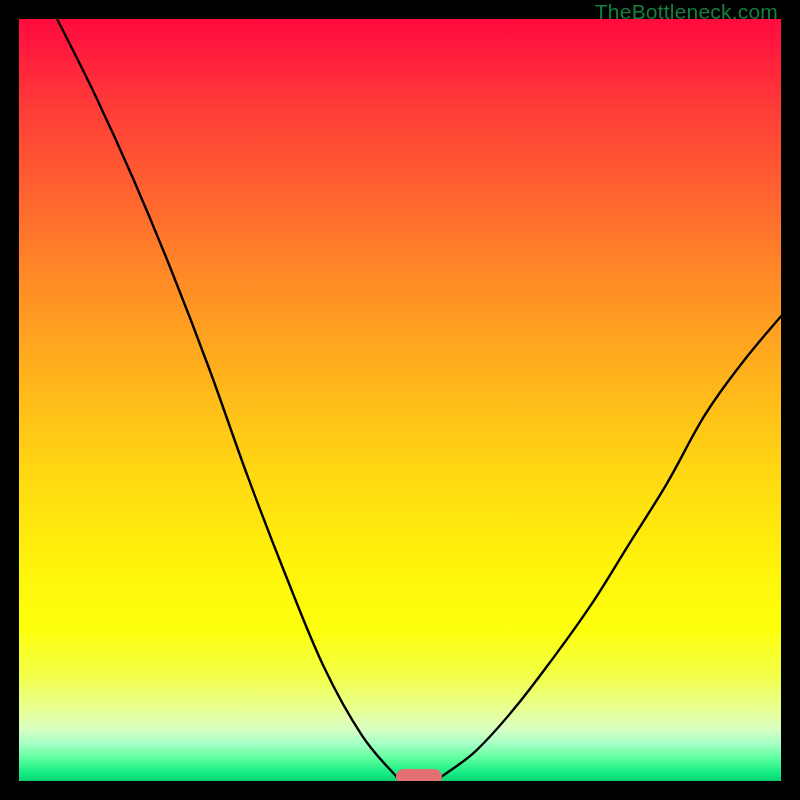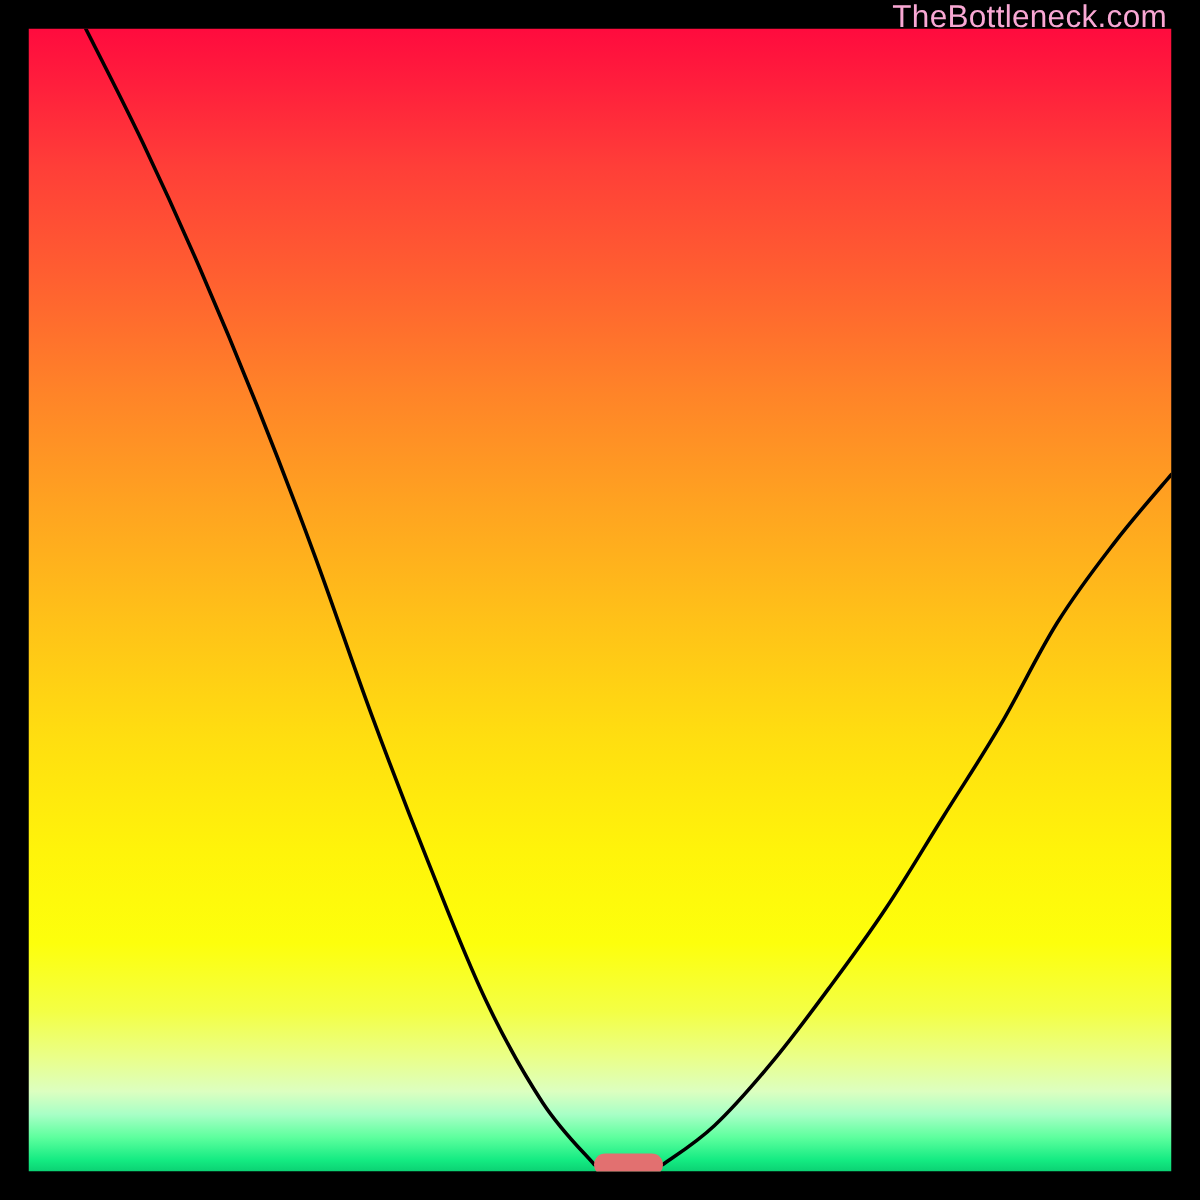--- a/index.html
+++ b/index.html
@@ -38,21 +38,21 @@
       #dcffc0 93%,
       #a8ffc6 95%,
       #5eff9e 97%,
       #14eb82 99%,
       #0bd173 100%);
   }
   .watermark {
     position: absolute;
     top: 0;
     right: 22px;
-    color: #f9a8d4;
+    color: #15803d;
     font-size: 21px;
     font-weight: 500;
     letter-spacing: 0.2px;
     z-index: 5;
   }
   svg.curve {
     position: absolute;
     left: 0; top: 0;
     width: 762px;
     height: 762px;

